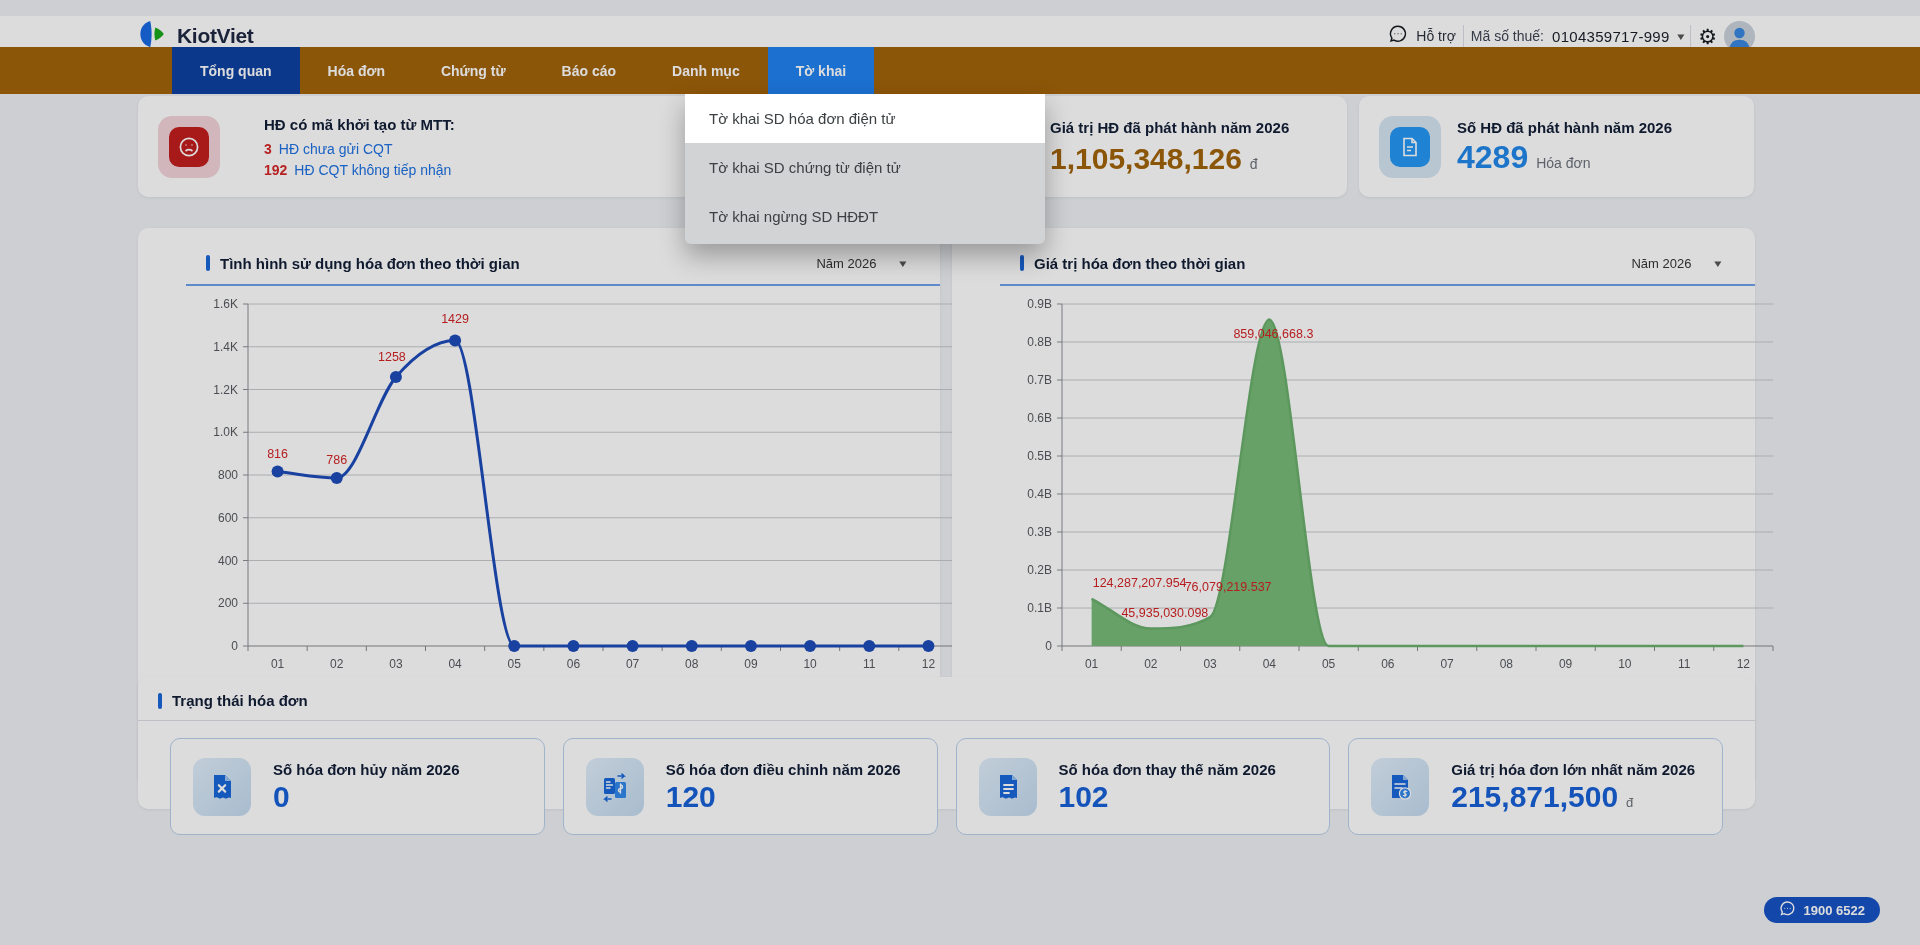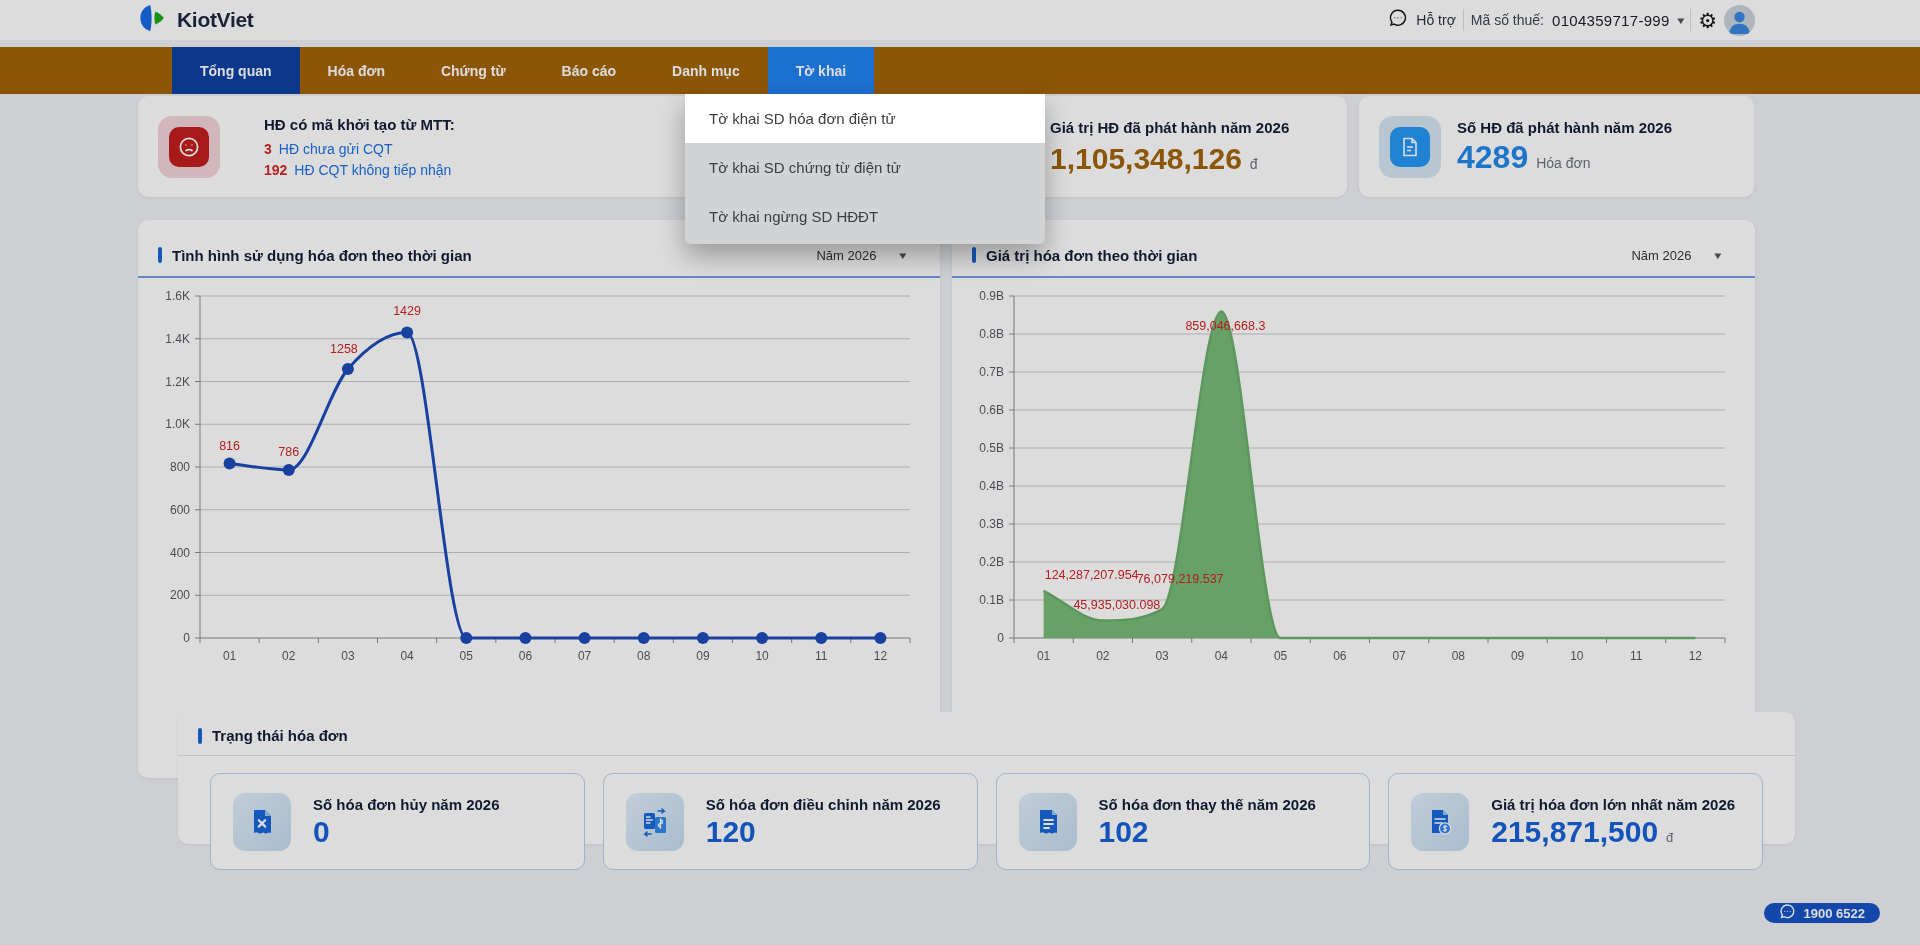--- a/index.html
+++ b/index.html
@@ -1,21 +1,21 @@
 <!DOCTYPE html>
 <html><head>
 <meta charset="utf-8">
 <style>
   html,body{margin:0;padding:0;background:#eef0f2;}
   *{box-sizing:border-box;}
   .screen{position:relative;width:1920px;height:945px;background:#eef0f2;
     font-family:"Liberation Sans",sans-serif;overflow:hidden;}
 
   
-  .topbar{position:absolute;top:0;left:0;right:0;height:40px;background:#ffffff;
+  .topbar{position:absolute;top:16px;left:0;right:0;height:40px;background:#ffffff;
     display:flex;align-items:center;justify-content:space-between;padding:0 165px 0 138px;z-index:10;}
   .logo{display:flex;align-items:center;gap:9px;}
   .logo-text{font-size:21px;font-weight:800;color:#1c2540;letter-spacing:-.3px;}
   .topbar-right{display:flex;align-items:center;gap:7px;}
   .tb-group{display:flex;align-items:center;gap:8px;cursor:pointer;}
   .tb-label{font-size:14px;color:#2a2f38;}
   .tax-label{font-size:14px;color:#3c4250;}
   .tax-value{font-size:15px;color:#181c24;letter-spacing:.3px;}
   .vdiv{width:1px;height:22px;background:#d9dde3;}
   .caret{font-size:11px;color:#555;transform:scaleX(1.3);}
@@ -52,48 +52,48 @@
   .sum-status{font-size:14px;color:#d32424;margin-top:5px;}
   .mtt-row{display:flex;align-items:baseline;gap:7px;margin-top:5px;}
   .mtt-count{font-size:14px;font-weight:bold;color:#d32424;}
   .mtt-link{font-size:14px;color:#1a6fe0;cursor:pointer;}
   .big-orange{font-size:30px;font-weight:bold;color:#a16207;line-height:1.1;}
   .big-blue{font-size:32px;font-weight:bold;color:#1f87e8;line-height:1.05;}
   .unit{font-size:14px;color:#6b7078;font-weight:normal;margin-left:8px;}
   .value-line{display:flex;align-items:baseline;margin-top:3px;}
 
   
-  .chart-card{position:absolute;top:220px;height:558px;z-index:5;}
+  .chart-card{position:absolute;top:228px;height:558px;z-index:5;padding-left:48px;}
   #chart-card-1{left:138px;width:802px;}
   #chart-card-2{left:952px;width:803px;}
   .chart-head{height:56px;display:flex;align-items:center;justify-content:space-between;padding:14px 20px 0;}
   .head-left{display:flex;align-items:center;}
   .accent{width:4px;height:16px;background:#1664d8;border-radius:2px;margin-right:10px;}
   .chart-title{font-size:15px;font-weight:bold;color:#101c33;}
   .year-filter{display:flex;align-items:center;gap:24px;font-size:13px;color:#333;cursor:pointer;padding-right:14px;}
   .chart-underline{height:2px;background:#6d9ee8;}
   svg.chart{display:block;}
 
   
-  .status-section{position:absolute;top:712px;left:138px;width:1617px;height:132px;z-index:5;margin-left:40px;}
+  .status-section{position:absolute;top:677px;left:138px;width:1617px;height:132px;z-index:5;}
   .status-head{display:flex;align-items:center;padding:15px 20px 11px;}
   .status-divider{height:1px;background:#dcdfe3;}
   .status-cards{display:flex;gap:18px;padding:17px 32px 0;}
   .stcard{flex:1;border:1px solid #b8d0ea;border-radius:10px;background:#fff;
     display:flex;align-items:center;gap:22px;padding:0 22px;height:97px;}
   .sttile{width:58px;height:58px;border-radius:12px;flex:0 0 auto;
     background:linear-gradient(135deg,#e0eefa,#c3daee);
     display:flex;align-items:center;justify-content:center;}
   .st-title{font-size:15px;font-weight:bold;color:#101c33;}
   .st-value-line{display:flex;align-items:baseline;margin-top:2px;}
   .st-value{font-size:30px;font-weight:bold;color:#1560d6;line-height:1.1;}
   .st-unit{font-size:13px;color:#6b7078;margin-left:8px;}
 
   
-  .chat-btn{position:absolute;right:40px;bottom:22px;height:20px;background:#1352c4;border-radius:16px;
+  .chat-btn{position:absolute;right:40px;bottom:22px;height:26px;background:#1352c4;border-radius:16px;
     color:#fff;display:flex;align-items:center;gap:8px;padding:0 15px;font-size:13px;font-weight:bold;
     cursor:pointer;z-index:30;}
 
   
   .overlay{position:absolute;inset:0;background:rgba(18,21,26,.15);z-index:40;}
   .dropdown{position:absolute;left:685px;top:94px;width:360px;z-index:60;background:#d2d3d5;
     border-radius:0 0 6px 6px;box-shadow:0 12px 26px rgba(0,0,0,.30);padding-bottom:3px;overflow:hidden;}
   .dd-item{height:49px;display:flex;align-items:center;padding:0 24px;font-size:15px;color:#3c4043;
     cursor:pointer;background:#d2d3d5;}
   .dd-item.hovered{background:#ffffff;}

